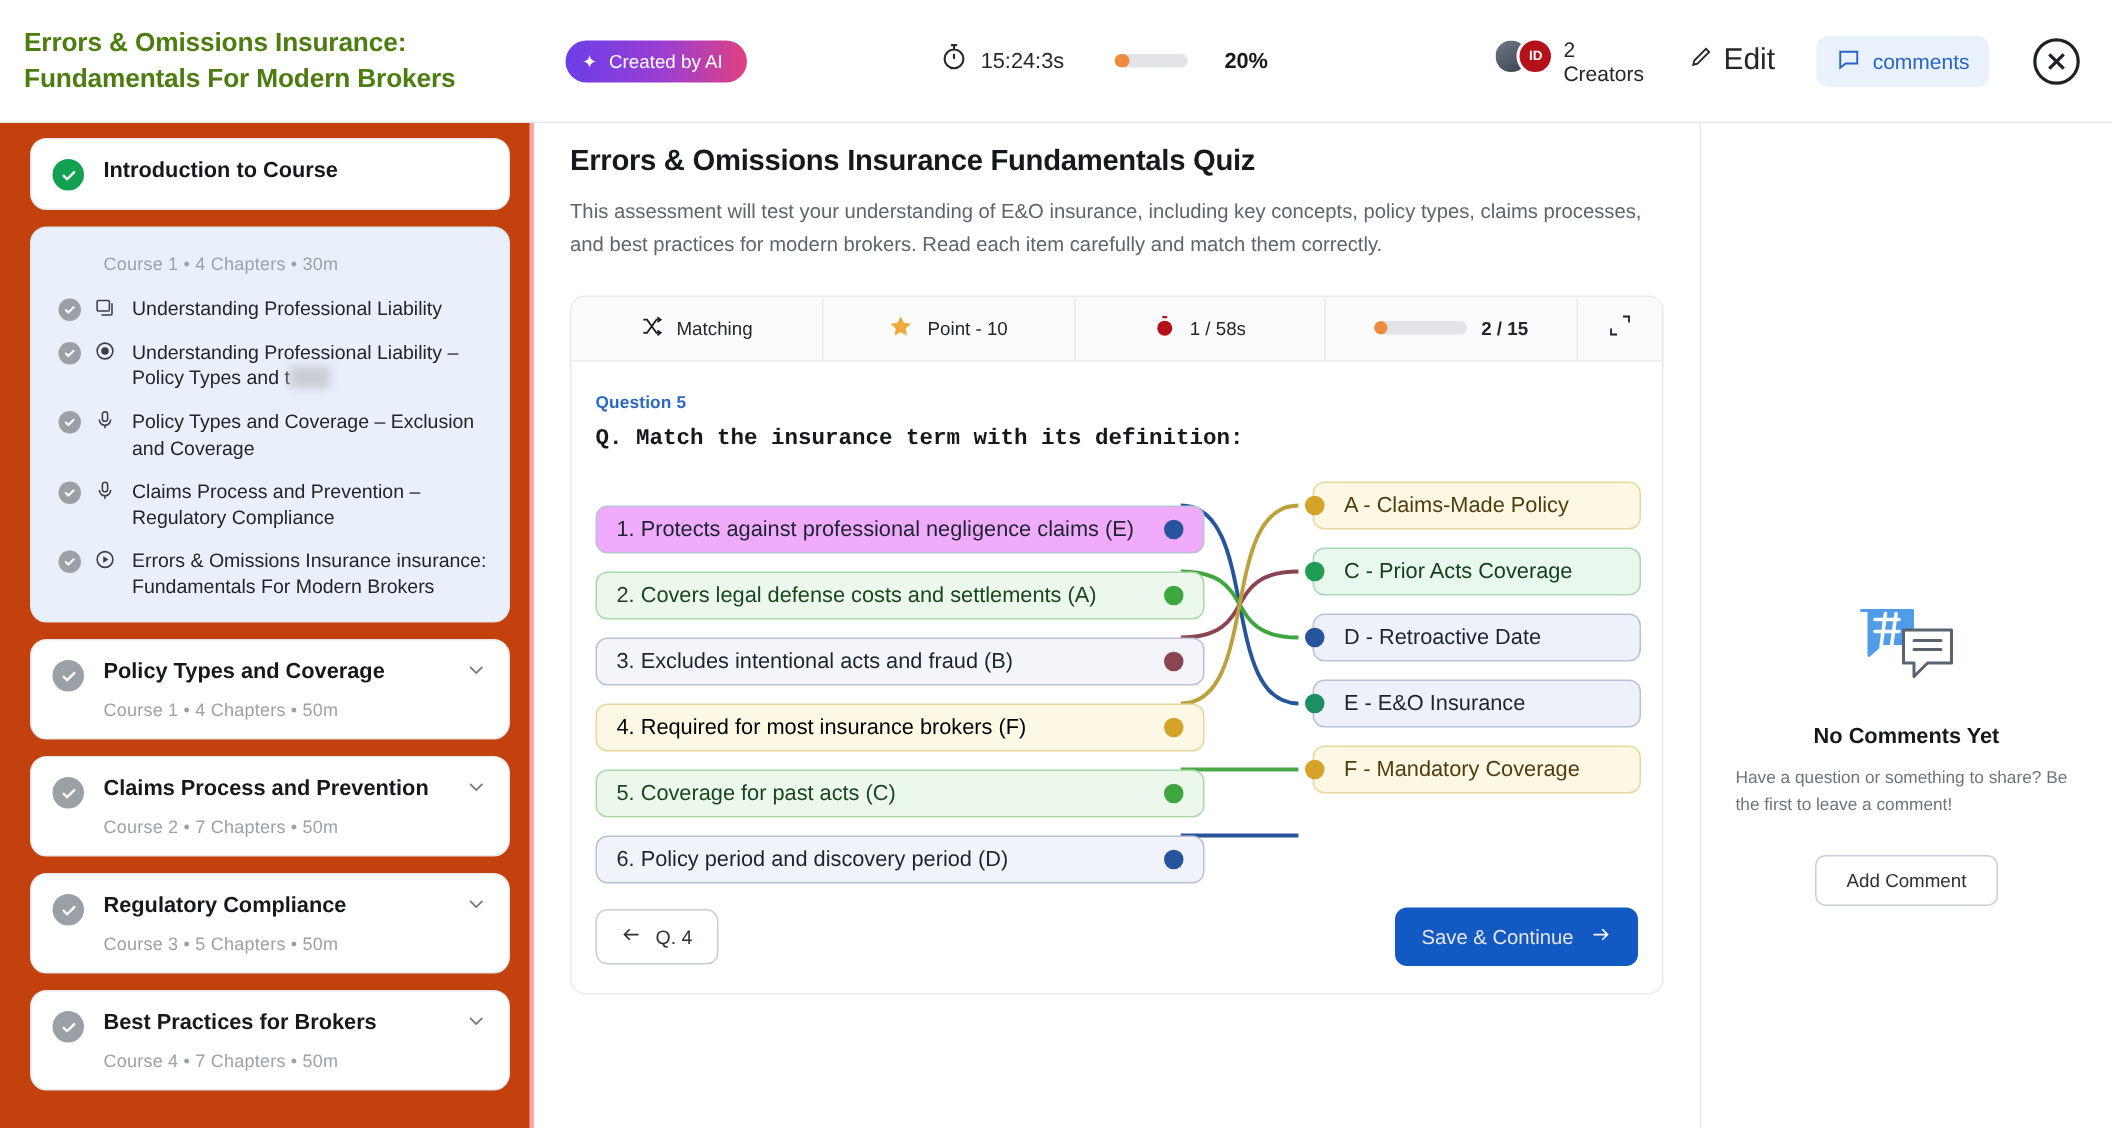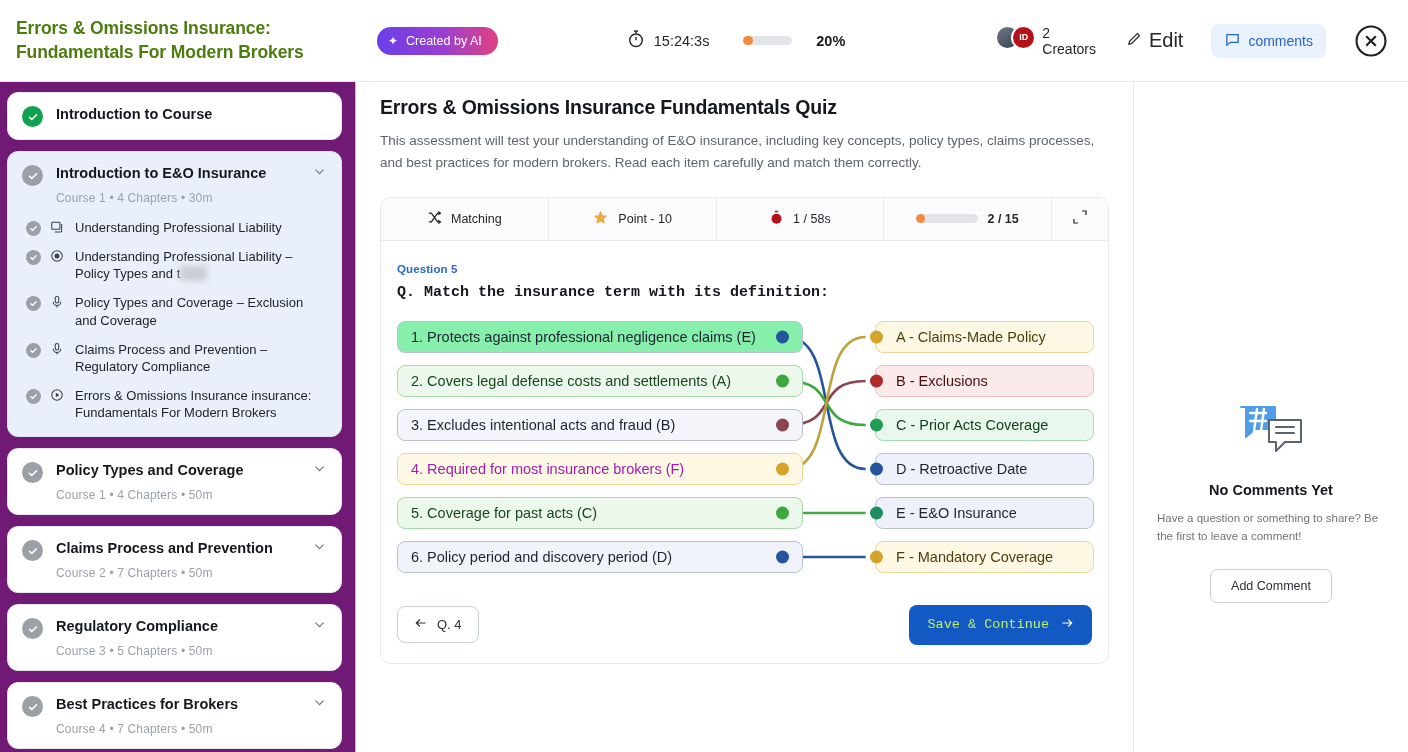--- a/index.html
+++ b/index.html
@@ -52,22 +52,22 @@
     display:flex; align-items:center; gap:7px; font-size:14px; color:#2864c6;
     background:#e9f1fc; border-radius:8px; padding:7px 13px; margin-left:18px; cursor:pointer;
   }
   .close-btn { margin-left:18px; cursor:pointer; display:flex; }
 
   
   .body-row { flex:1; display:flex; min-height:0; }
 
   
   .sidebar {
-    width:356px; min-width:356px; border-right:1px solid #fca5a5;
-    padding:10px 13px 10px 7px; overflow:hidden; background:#701a75;
+    width:356px; min-width:356px; border-right:3px solid #fca5a5;
+    padding:10px 13px 10px 20px; overflow:hidden; background:#c2410c;
   }
   .mod-card {
     border:1px solid #e7e9ec; border-radius:11px; background:#fff;
     padding:12px 14px; margin-bottom:11px;
   }
   .mod-card.active { background:#e9f0fb; border-color:#dde6f5; padding-bottom:15px; }
   .mod-head { display:flex; align-items:flex-start; gap:13px; }
   .check {
     width:21px; height:21px; min-width:21px; border-radius:50%;
     display:flex; align-items:center; justify-content:center; margin-top:1px;
@@ -126,22 +126,22 @@
 
   .quiz-footer {
     display:flex; align-items:center; justify-content:space-between;
     padding:8px 16px 18px 16px;
   }
   .prev-btn {
     display:flex; align-items:center; gap:9px; font-size:13px; color:#2c3138;
     border:1px solid #c9ced4; border-radius:8px; padding:9px 16px; background:#fff; cursor:pointer;
   }
   .save-btn {
-    display:flex; align-items:center; gap:11px; font-size:13.5px; color:#bef264; font-weight:500;
-    background:#1259c3; border-radius:8px; padding:11px 18px; cursor:pointer; border:none;font-family:Liberation Mono, monospace;
+    display:flex; align-items:center; gap:11px; font-size:13.5px; color:#e5e5e5; font-weight:500;
+    background:#1259c3; border-radius:8px; padding:11px 18px; cursor:pointer; border:none;
   }
 
   
   .comments-panel {
     width:275px; min-width:275px; border-left:1px solid #e6e8eb; background:#fff;
     display:flex; flex-direction:column; align-items:center;
     padding-top:322px;
   }
   .empty-title { font-size:14.5px; font-weight:700; color:#15181c; margin-top:22px; }
   .empty-sub { font-size:11.5px; color:#6d747c; text-align:left; line-height:1.58; margin-top:11px; width:228px; }
@@ -223,31 +223,20 @@
           <div class="mod-head">
             <span class="check green">
               <svg width="12" height="12" viewBox="0 0 24 24" fill="none" stroke="#fff" stroke-width="3.2" stroke-linecap="round" stroke-linejoin="round">
                 <path d="M5 12.5l4.5 4.5L19 7.5"></path>
               </svg>
             </span>
             <span class="mod-title">Introduction to Course</span>
           </div>
         </div>
         <div class="mod-card active">
-          <div class="mod-head">
-            <span class="check grey">
-              <svg width="12" height="12" viewBox="0 0 24 24" fill="none" stroke="#fff" stroke-width="3.2" stroke-linecap="round" stroke-linejoin="round">
-                <path d="M5 12.5l4.5 4.5L19 7.5"></path>
-              </svg>
-            </span>
-            <span class="mod-title">Introduction to E&amp;O Insurance</span>
-            <span class="chev"><svg width="15" height="15" viewBox="0 0 24 24" fill="none" stroke="#70767d" stroke-width="1.9" stroke-linecap="round">
-                <path d="M6 9.5l6 6 6-6"></path>
-              </svg></span>
-          </div>
           <div class="mod-meta">Course 1  •  4 Chapters  •  30m</div>
           <div class="sub-list">
             <div class="sub-item">
               <span class="sub-check">
                 <svg width="9" height="9" viewBox="0 0 24 24" fill="none" stroke="#fff" stroke-width="3.6" stroke-linecap="round" stroke-linejoin="round">
                   <path d="M5 12.5l4.5 4.5L19 7.5"></path>
                 </svg>
               </span>
               <span class="sub-ico">
                 <svg width="14" height="14" viewBox="0 0 24 24" fill="none" stroke="#3a3f45" stroke-width="1.8">
@@ -435,53 +424,49 @@
           <div class="match-area">
             <svg class="svg-links" id="links" viewBox="0 0 700 262" preserveAspectRatio="none">
                 <path d="M393,16 C446.5,16 418.5,148 472,148" stroke="#26559b" stroke-width="2.6" fill="none" vector-effect="non-scaling-stroke"></path>
                 <path d="M393,60 C446.5,60 418.5,104 472,104" stroke="#3da63d" stroke-width="2.6" fill="none" vector-effect="non-scaling-stroke"></path>
                 <path d="M393,104 C446.5,104 418.5,60 472,60" stroke="#8a4550" stroke-width="2.6" fill="none" vector-effect="non-scaling-stroke"></path>
                 <path d="M393,148 C446.5,148 418.5,16 472,16" stroke="#bba23c" stroke-width="2.6" fill="none" vector-effect="non-scaling-stroke"></path>
                 <path d="M393,192 C446.5,192 418.5,192 472,192" stroke="#4aa84a" stroke-width="2.6" fill="none" vector-effect="non-scaling-stroke"></path>
                 <path d="M393,236 C446.5,236 418.5,236 472,236" stroke="#26559b" stroke-width="2.6" fill="none" vector-effect="non-scaling-stroke"></path>
               </svg>
             <div class="col col-left" id="left-col">
-                <div class="opt opt-left" style="background: #86efac; border-color: rgb(185, 194, 212); color: rgb(29, 36, 48);">
+                <div class="opt opt-left" style="background: #f0abfc; border-color: rgb(185, 194, 212); color: rgb(29, 36, 48); margin-top: 16px;">
                   <span>1. Protects against professional negligence claims (E)</span>
                   <span class="dot" style="background:#26559b"></span>
                 </div>
                 <div class="opt opt-left" style="background: rgb(237, 248, 237); border-color: rgb(169, 216, 169); color: rgb(24, 70, 29);">
                   <span>2. Covers legal defense costs and settlements (A)</span>
                   <span class="dot" style="background:#3da63d"></span>
                 </div>
                 <div class="opt opt-left" style="background: rgb(243, 245, 251); border-color: rgb(185, 194, 212); color: rgb(29, 36, 48);">
                   <span>3. Excludes intentional acts and fraud (B)</span>
                   <span class="dot" style="background:#8a4550"></span>
                 </div>
-                <div class="opt opt-left" style="background: rgb(253, 248, 228); border-color: rgb(232, 215, 155); color: #a21caf;">
+                <div class="opt opt-left" style="background: rgb(253, 248, 228); border-color: rgb(232, 215, 155); color: #000000;">
                   <span>4. Required for most insurance brokers (F)</span>
                   <span class="dot" style="background:#d5a32a"></span>
                 </div>
                 <div class="opt opt-left" style="background: rgb(237, 248, 237); border-color: rgb(169, 216, 169); color: rgb(24, 70, 29);">
                   <span>5. Coverage for past acts (C)</span>
                   <span class="dot" style="background:#3da63d"></span>
                 </div>
                 <div class="opt opt-left" style="background: rgb(241, 243, 251); border-color: rgb(185, 194, 212); color: rgb(29, 36, 48);">
                   <span>6. Policy period and discovery period (D)</span>
                   <span class="dot" style="background:#26559b"></span>
                 </div>
               </div>
             <div class="col col-right" id="right-col">
                 <div class="opt opt-right" style="background: rgb(253, 248, 228); border-color: rgb(232, 215, 155); color: rgb(79, 61, 14);">
                   <span class="dot" style="background:#d5a32a"></span>
                   <span>A - Claims-Made Policy</span>
-                </div>
-                <div class="opt opt-right" style="background: rgb(251, 234, 234); border-color: rgb(238, 188, 188); color: rgb(69, 16, 15);">
-                  <span class="dot" style="background:#b02a2a"></span>
-                  <span>B - Exclusions</span>
                 </div>
                 <div class="opt opt-right" style="background: rgb(233, 248, 236); border-color: rgb(169, 216, 181); color: rgb(20, 64, 31);">
                   <span class="dot" style="background:#1f9d55"></span>
                   <span>C - Prior Acts Coverage</span>
                 </div>
                 <div class="opt opt-right" style="background: rgb(238, 241, 250); border-color: rgb(185, 194, 212); color: rgb(29, 36, 48);">
                   <span class="dot" style="background:#26559b"></span>
                   <span>D - Retroactive Date</span>
                 </div>
                 <div class="opt opt-right" style="background: rgb(238, 241, 250); border-color: rgb(185, 194, 212); color: rgb(29, 36, 48);">

